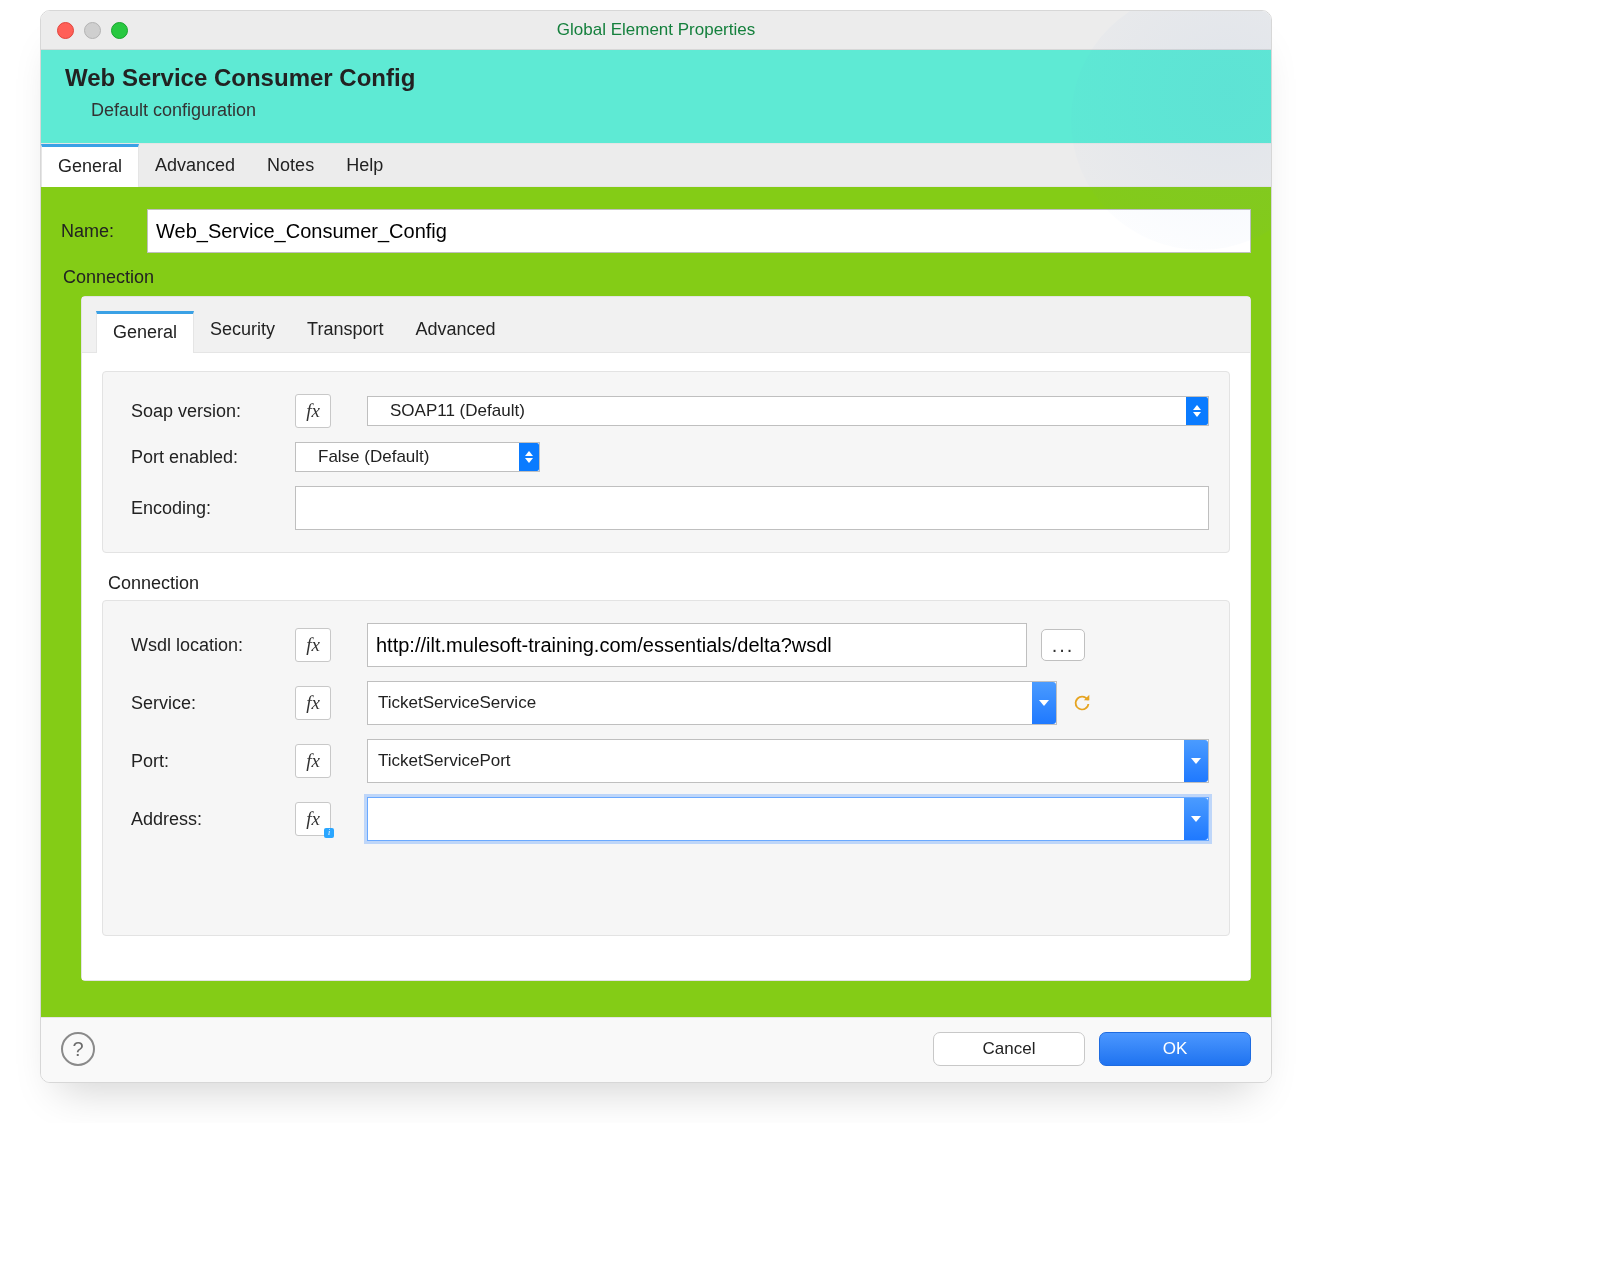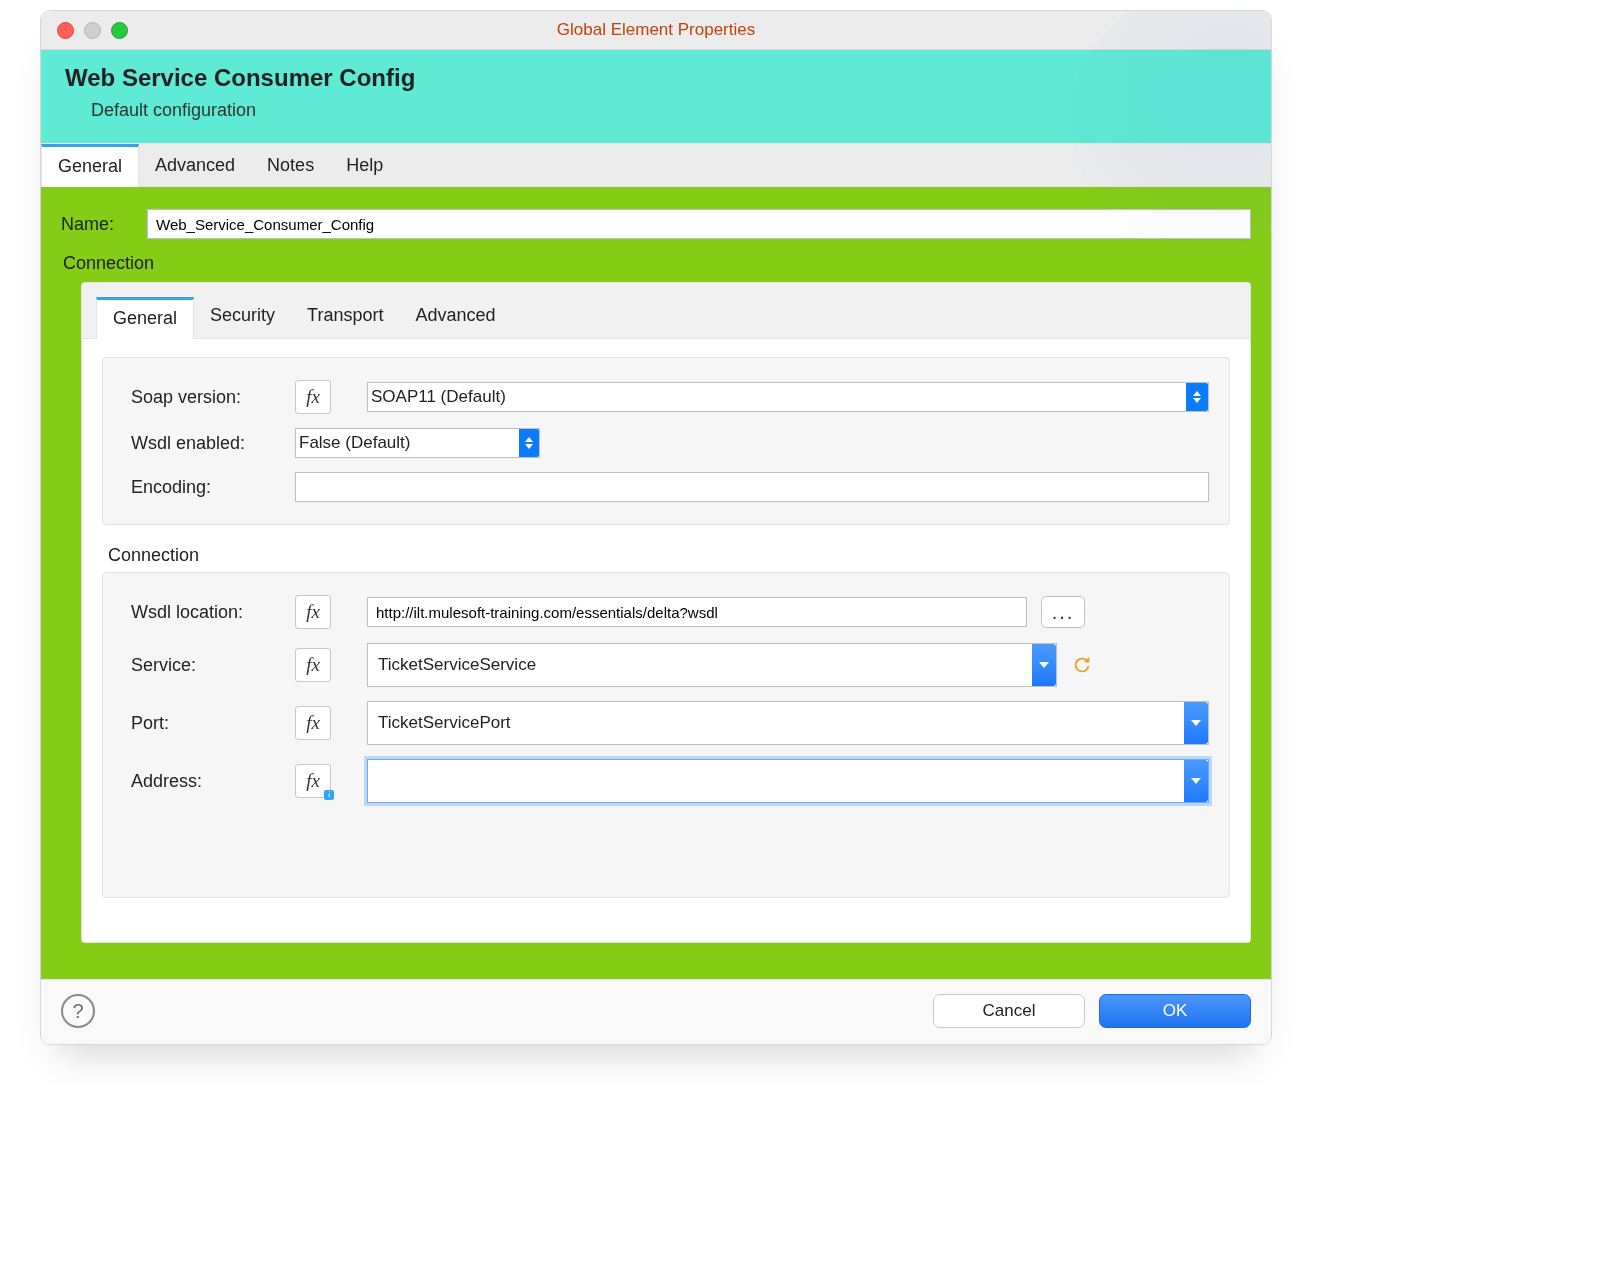--- a/index.html
+++ b/index.html
@@ -47,21 +47,21 @@
   }
   .traffic {
     display:flex; gap:10px; padding-left:16px;
   }
   .dot { width:15px; height:15px; border-radius:50%; }
   .dot.red    { background:#ff5f57; border:1px solid #e1443c; }
   .dot.yellow { background:#cfcfcf; border:1px solid #b3b3b3; }
   .dot.green  { background:#28c840; border:1px solid #18a52d; }
   .titlebar .title {
     position:absolute; left:0; right:0; text-align:center;
-    font-size:17px; color:#c2410c;
+    font-size:17px; color:#15803d;
     pointer-events:none;
   }
   
   .header-pane {
     background: #5eead4;
     padding: 14px 24px 22px 24px;
     border-bottom: 1px solid var(--mac-border-light);
     position:relative;
   }
   .header-pane h1 {
@@ -110,23 +110,23 @@
     margin: 4px 0 14px 0;
   }
   .row .label {
     width: 150px;
     font-size:18px;
     color:#222;
     flex-shrink:0;
   }
   .label-sm { width: 180px; margin-left: 8px; }
   input[type=text] {
-    height: 30px;
+    height: 44px;
     border: 1px solid var(--input-border);
-    font-size: 15px;
+    font-size: 20px;
     padding: 0 8px;
     background:#fff;
     outline:none;
     box-sizing:border-box;
   }
   .name-input {
     flex: 1 1 auto;
   }
   .section-label {
     font-size:18px; color:#222;
@@ -192,21 +192,21 @@
     background:#2aa6ff;
     border-radius:2px;
     font-size:8px;line-height:10px;text-align:center;color:#fff;
   }
   
   .select {
     height: 30px;
     border:1px solid var(--input-border);
     background:#fff;
     display:flex; align-items:center;
-    padding-left:3px;
+    padding-left:22px;
     position:relative;
     font-size:17px;
     box-sizing:border-box;
   }
   .select .value { flex:1 1 auto; }
   .select .arrows {
     width:22px; height:100%;
     background: var(--blue-arrow-bg);
     border-top-right-radius:2px;
     border-bottom-right-radius:2px;
@@ -356,21 +356,21 @@
             <div class="select" style="flex:1 1 auto; margin-left:22px;">
               <span class="value">SOAP11 (Default)</span>
               <div class="arrows">
                 <div class="tri up"></div>
                   <div class="tri down"></div>
               </div>
             </div>
           </div>
 
           <div class="row">
-            <div class="label label-sm">Wsdl enabled:</div>
+            <div class="label label-sm">Port enabled:</div>
             <div class="select" style="width:245px;">
               <span class="value">False (Default)</span>
               <div class="arrows short">
                 <div class="tri up"></div>
                   <div class="tri down"></div>
               </div>
             </div>
           </div>
 
           <div class="row" style="margin-bottom:2px">

